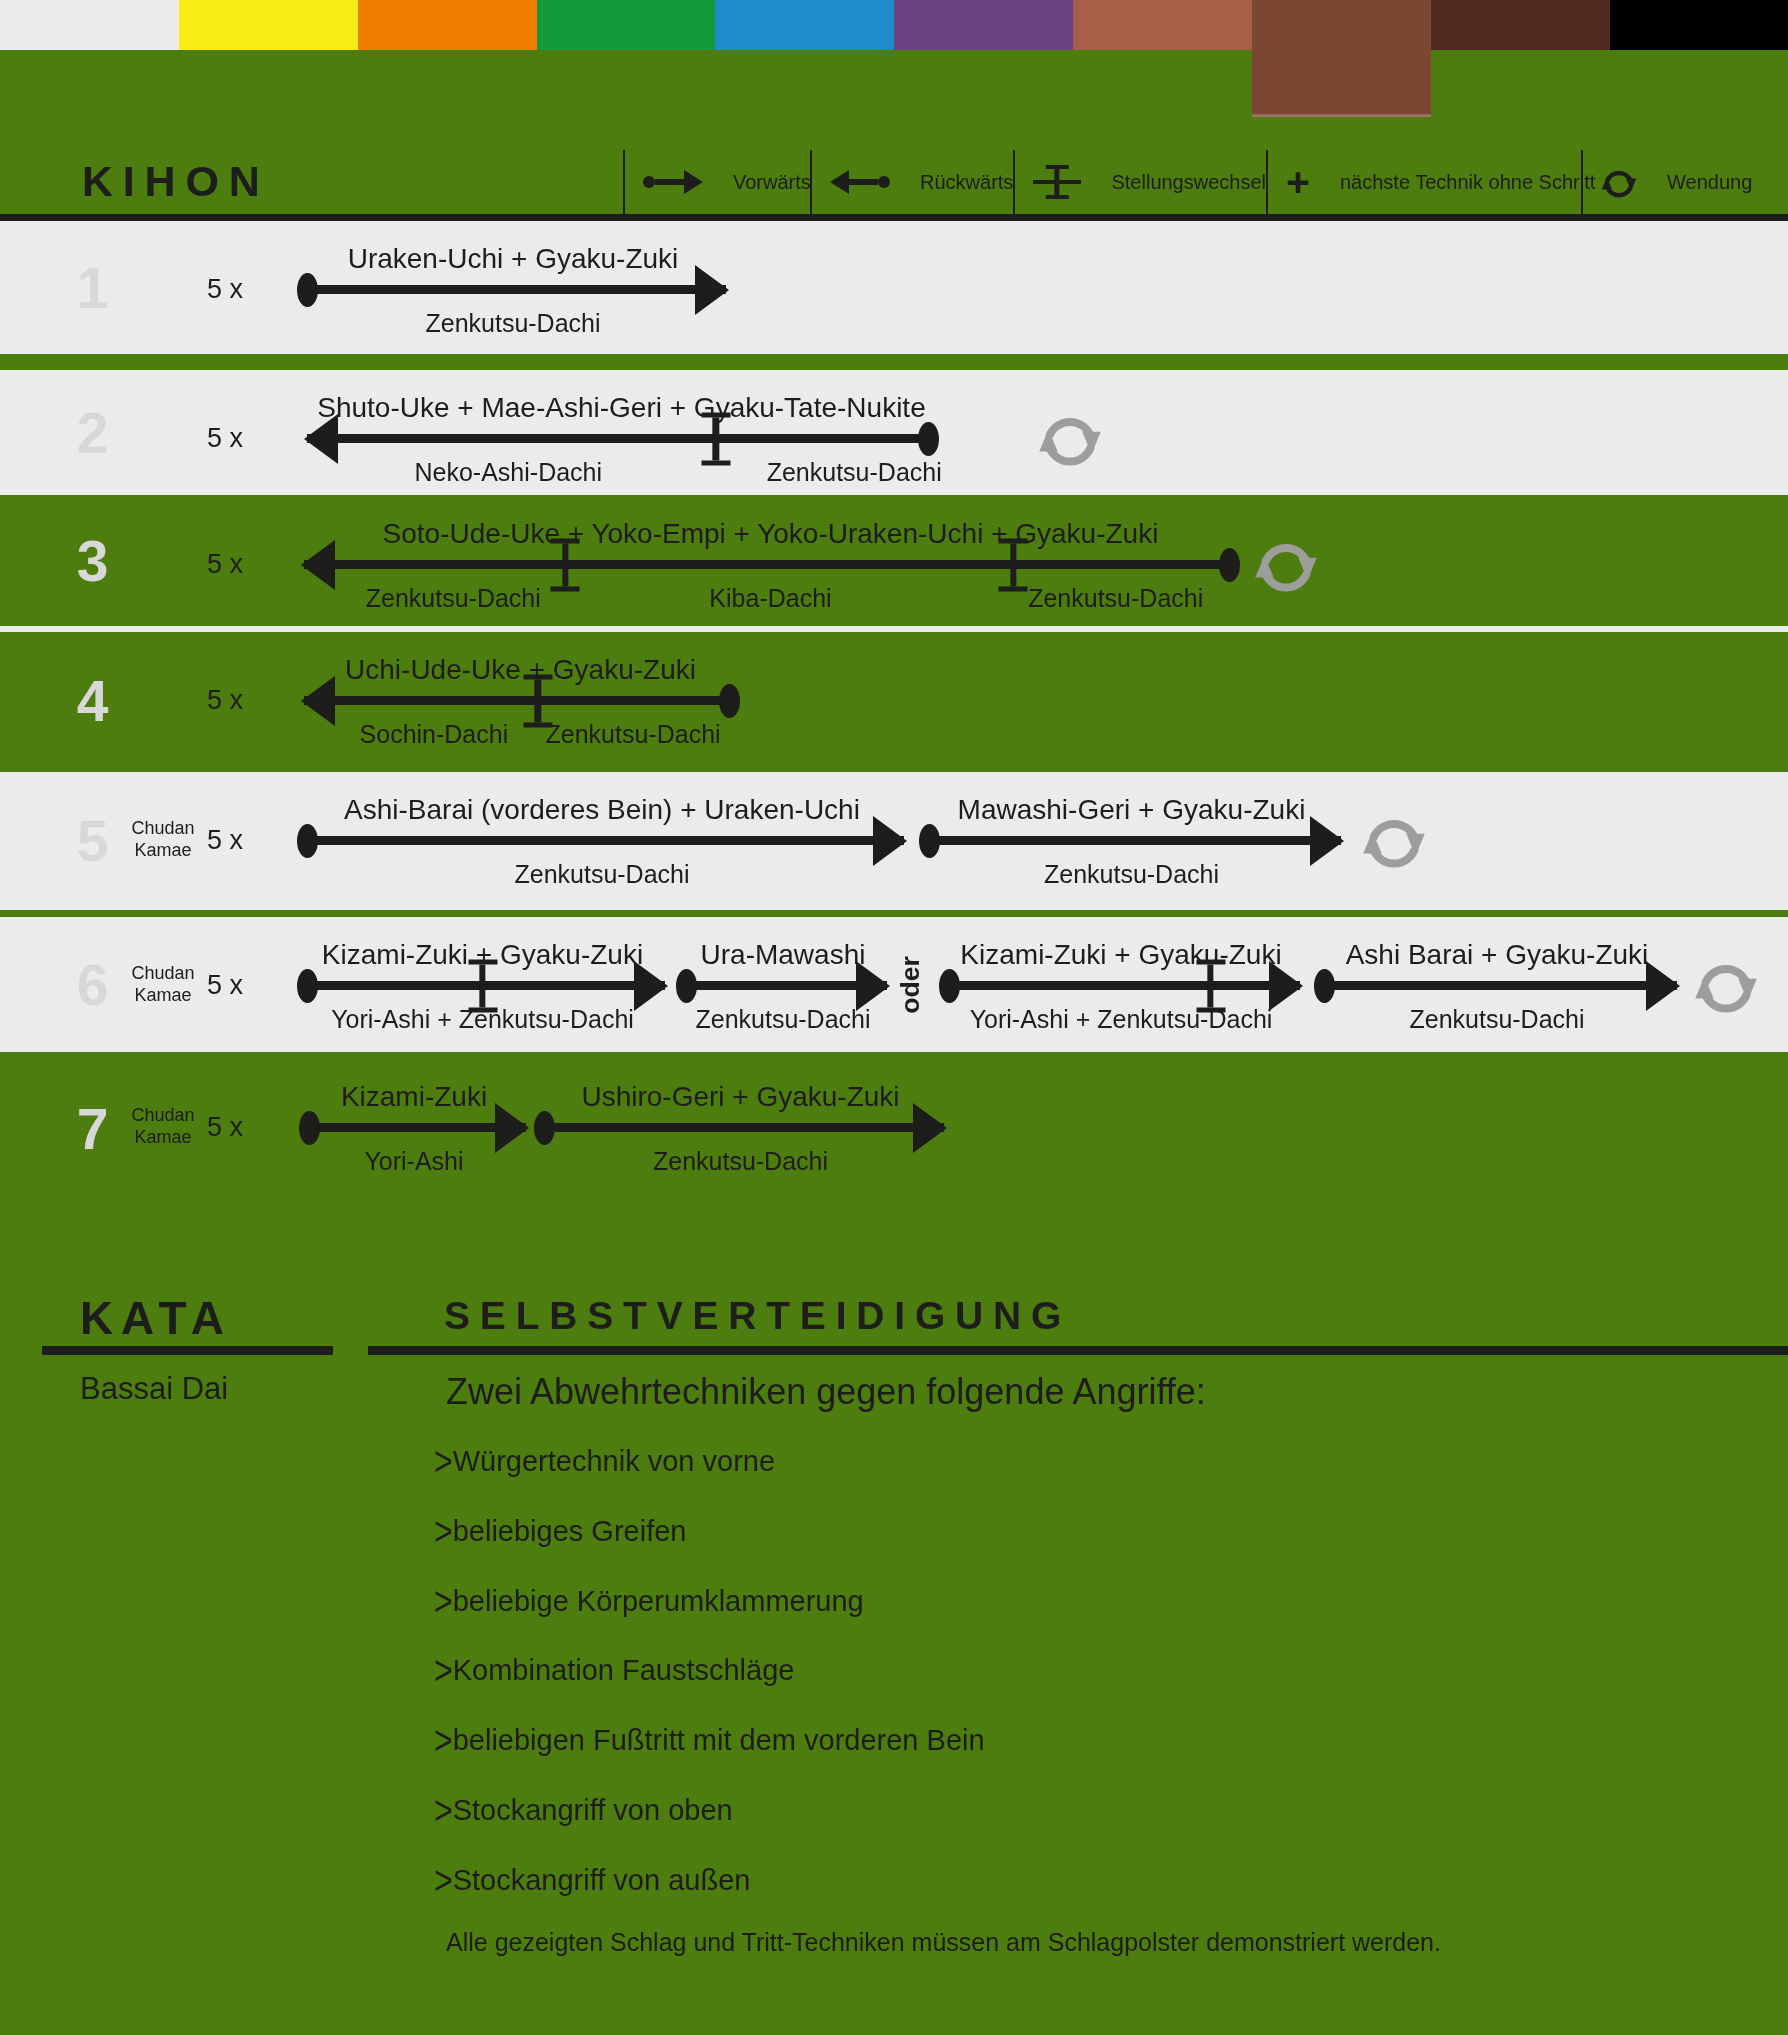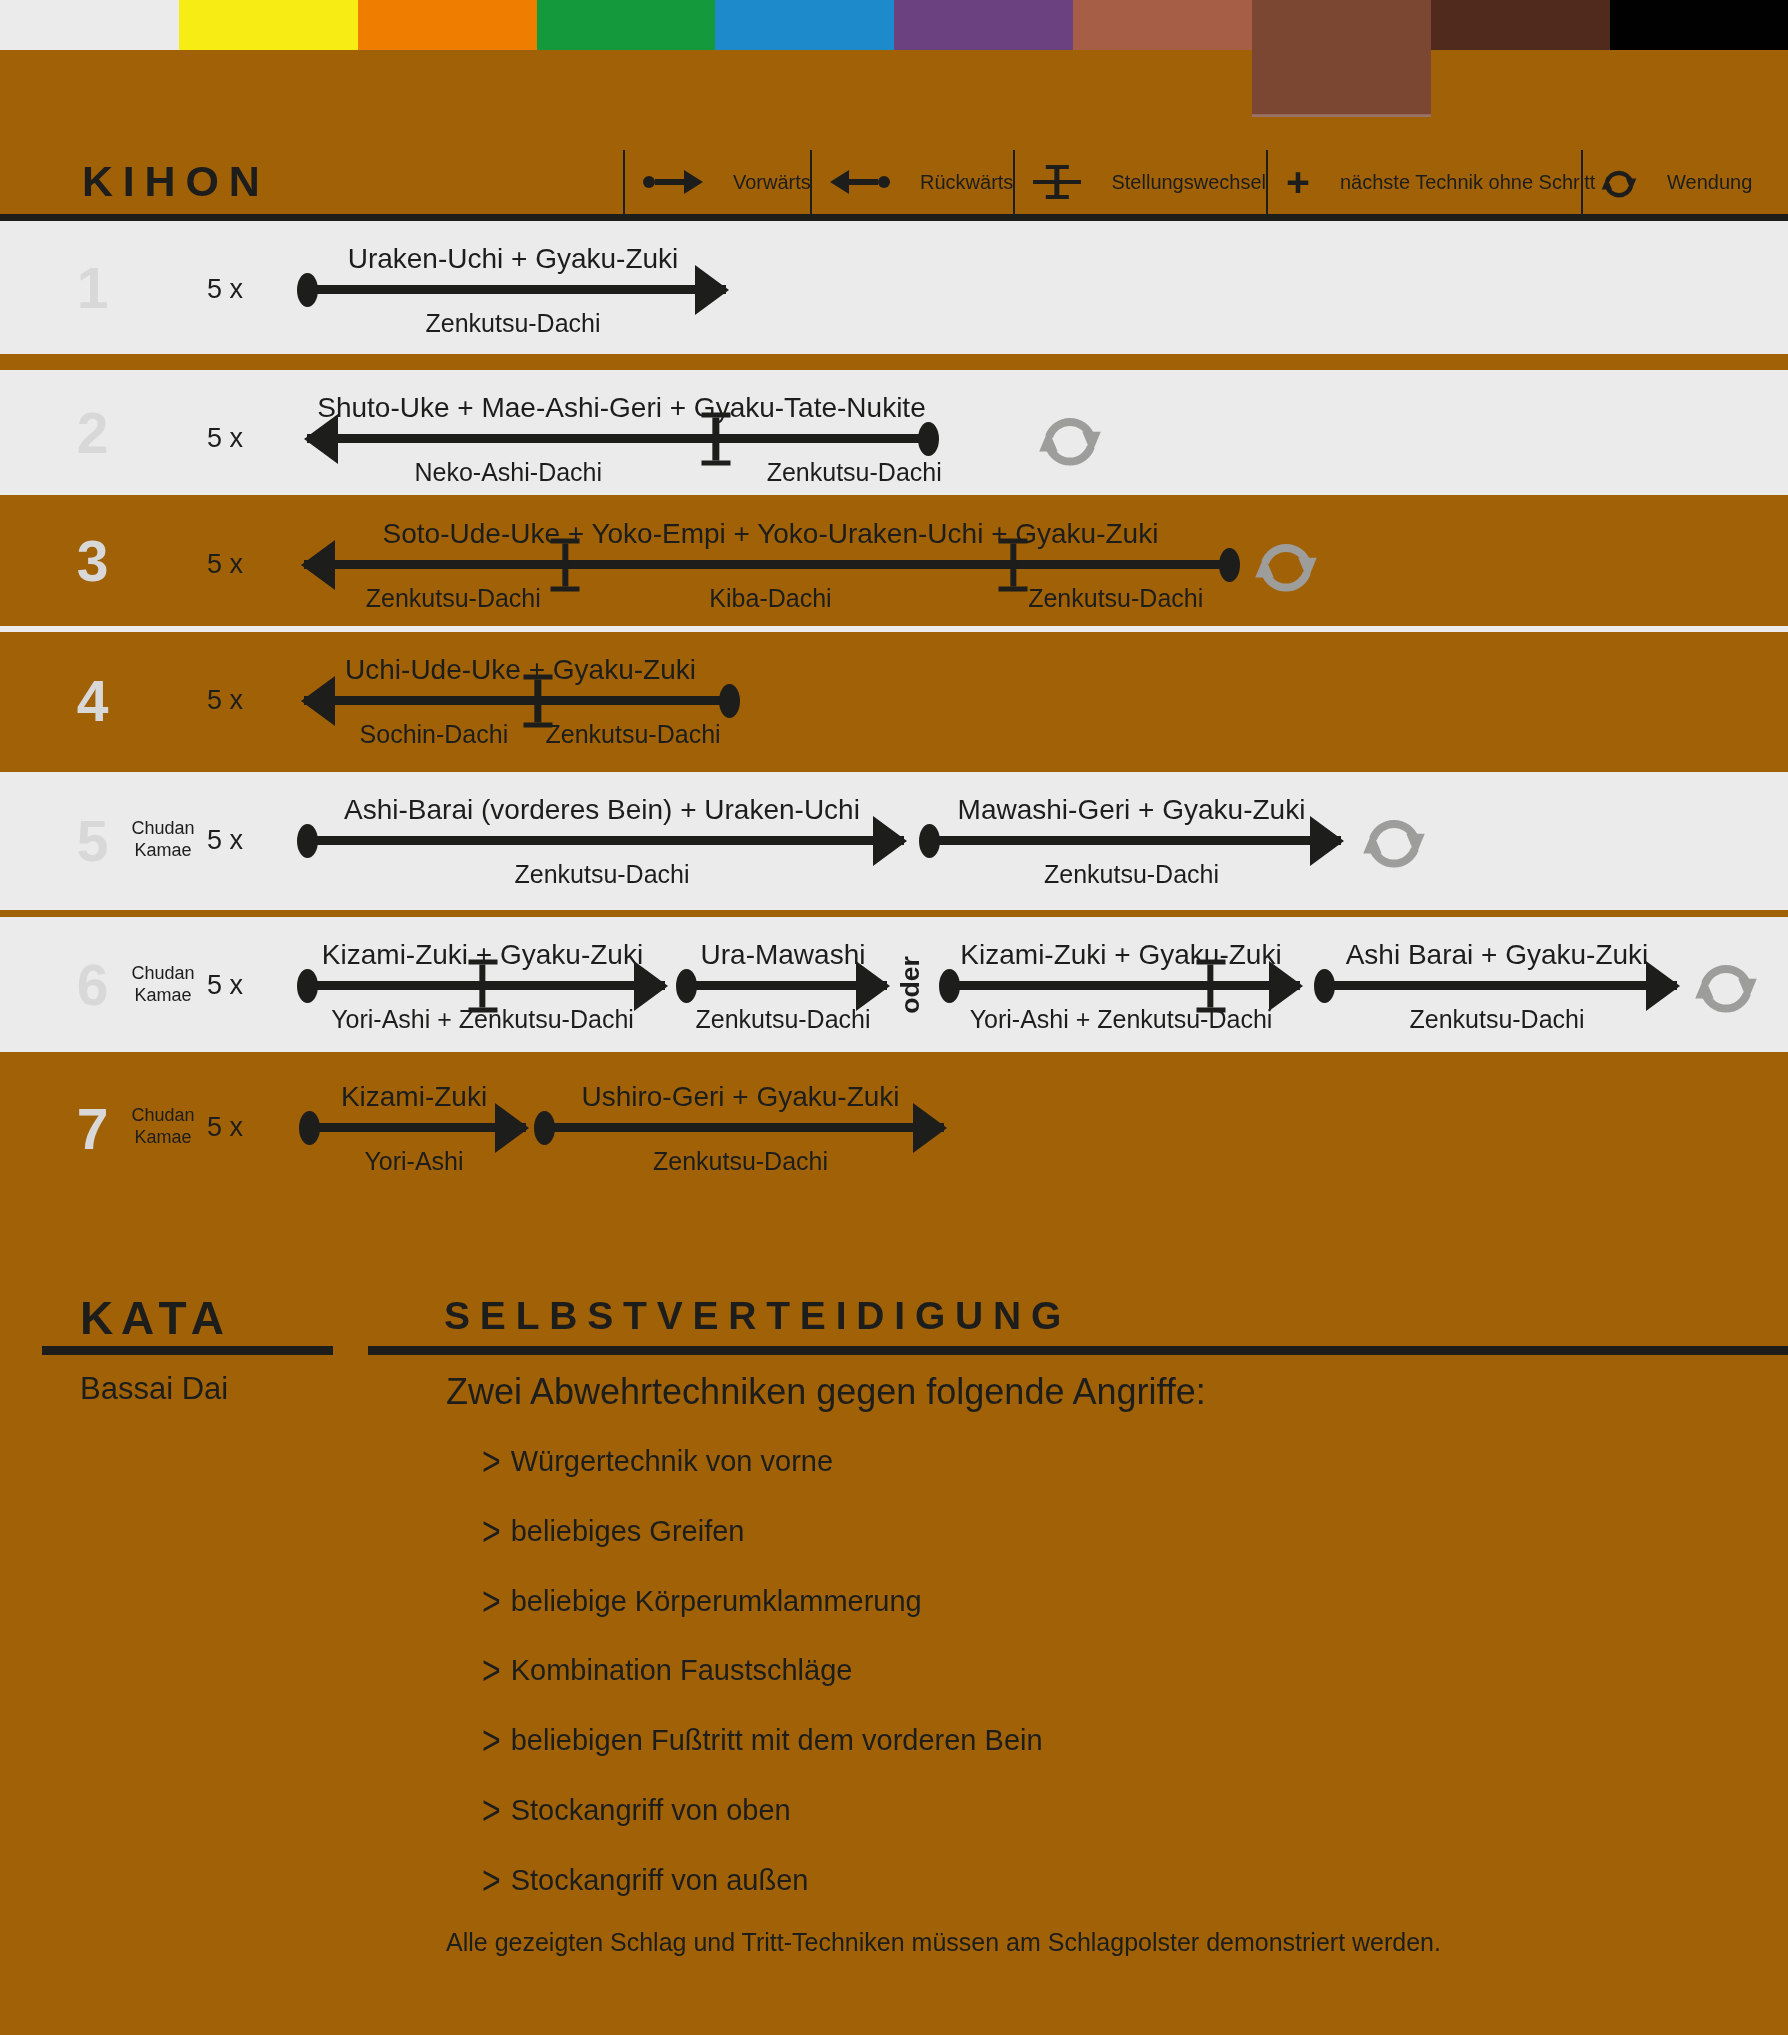--- a/index.html
+++ b/index.html
@@ -1,16 +1,16 @@
 <!DOCTYPE html>
 <html lang="de" style="font-size:11.2px"><head>
 <meta charset="utf-8">
 <style>
   html,body{margin:0;padding:0;background:#fff;}
-  #page{position:relative;width:1789px;height:2035px;background:#a16207;overflow:hidden;
+  #page{position:relative;width:1789px;height:2035px;background:#4d7c0f;overflow:hidden;
         font-family:"Liberation Sans",sans-serif;color:#1D1D1B;}
 
   
   .belt{position:absolute;left:0;top:0;width:1789px;height:117px;}
   .belt .seg{position:absolute;top:0;height:50px;width:179px;}
   .belt .seg.hl{height:117px;box-shadow:inset 0 -2.8px 0 rgba(255,255,255,.25);}
 
   
   .kihon-head{position:absolute;left:0;top:150px;width:1789px;height:71px;
               border-bottom:7px solid #1D1D1B;box-sizing:border-box;}
@@ -64,21 +64,21 @@
   .oder{position:absolute;left:910px;top:68px;transform:translate(-50%,-50%) rotate(-90deg);
         font-size:26.6px;font-weight:bold;}
 
   
   .kata-title{position:absolute;left:80px;top:1291px;font-size:46px;font-weight:bold;letter-spacing:7.7px;white-space:nowrap;}
   .sv-title{position:absolute;left:444px;top:1294px;font-size:39px;font-weight:bold;letter-spacing:9.8px;white-space:nowrap;}
   .bar1{position:absolute;left:42px;top:1346px;width:291px;height:9px;background:#1D1D1B;}
   .bar2{position:absolute;left:368px;top:1346px;width:1421px;height:9px;background:#1D1D1B;}
   .kata-item{position:absolute;left:80px;top:1371px;font-size:31px;}
   .sv-intro{position:absolute;left:446px;top:1371px;font-size:36px;}
-  .sv-item{position:absolute;left:482px;height:36px;display:flex;align-items:center;gap:10px;font-size:29px;}
+  .sv-item{position:absolute;left:434px;height:36px;display:flex;align-items:center;gap:0;font-size:29px;}
   .sv-item .chev{font-size:32px;font-weight:400;transform:scaleY(1.25);line-height:1;}
   .sv-item .chev::before{content:">";}
   .sv-note{position:absolute;left:446px;font-size:25px;white-space:nowrap;}
 </style>
 </head>
 <body>
 
 <div id="page">
 
   <div class="belt">

